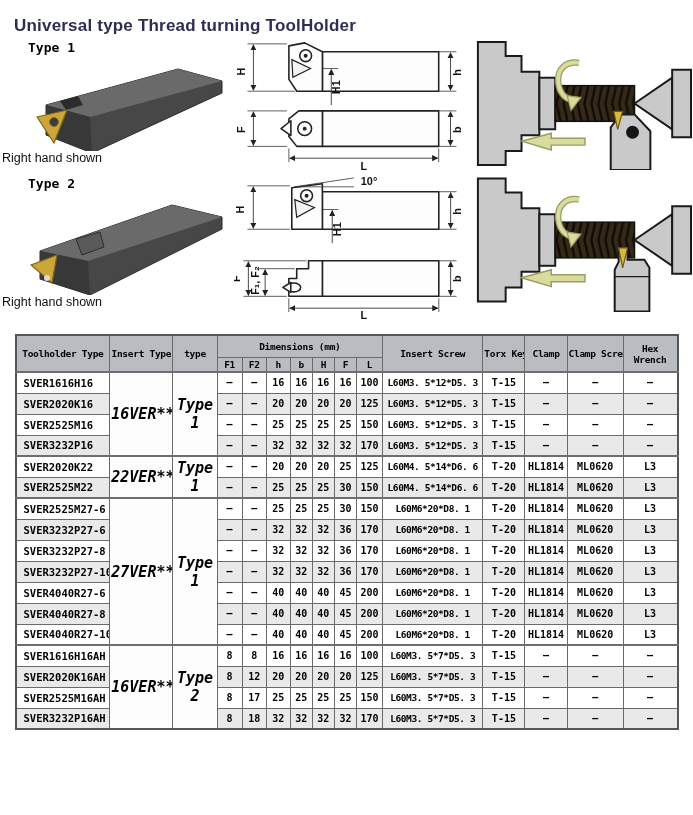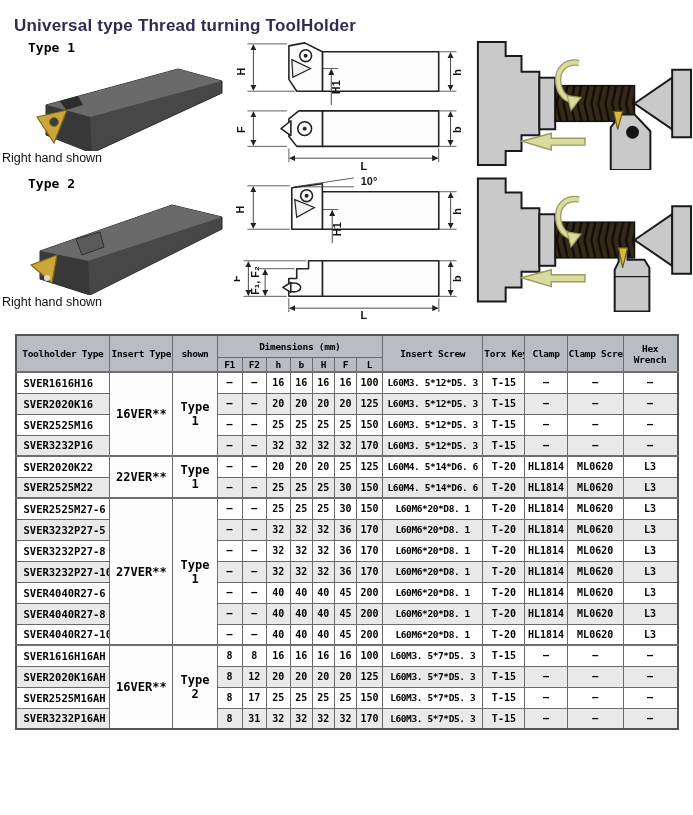--- a/index.html
+++ b/index.html
@@ -27,21 +27,21 @@
   table.spec{border-collapse:collapse;table-layout:fixed;width:664px;margin:14px auto 0;border:2px solid #555;}
   .spec th,.spec td{border:1px solid #6a6a6a;padding:1px 1px;font-family:"DejaVu Sans Mono",monospace;font-weight:bold;text-align:center;color:#000;overflow:hidden;}
   .spec thead th{background:#b9bcc1;font-size:9.5px;letter-spacing:-.3px;}
   .spec thead tr:first-child th{padding:5px 1px;}
   .spec thead th.nowrap{white-space:nowrap;}
   .spec tbody tr{height:21px;border-radius:10px;}
   .spec td{font-size:10px;background:#fff;}
   .spec td.model-cell{text-align:left;padding-left:7px;font-size:10.5px;white-space:nowrap;}
   .spec td.screw-cell{font-size:9.5px;letter-spacing:-.4px;white-space:nowrap;}
   .spec tr.alt td{background:#e9e9e9;}
-  .spec td.group-cell{background:#fdfdfd;font-size:12px;}
+  .spec td.group-cell{background:#fdfdfd;font-size:15px;font-style:italic;}
   .spec tr.group-start td{border-top:2px solid #6e6e6e;}
 </style>
 </head>
 <body>
 
 <div class="page">
 
   <h1 class="title">Universal type Thread turning ToolHolder</h1>
 
   <div class="fig-row">
@@ -232,21 +232,21 @@
       <col style="width:100px">
         <col style="width:42px">
         <col style="width:42px">
         <col style="width:56px">
         <col style="width:54px">
     </colgroup>
     <thead>
       <tr>
         <th rowspan="2" class="nowrap">Toolholder Type</th>
         <th rowspan="2" class="nowrap">Insert Type</th>
-        <th rowspan="2">shown</th>
+        <th rowspan="2">type</th>
         <th colspan="7">Dimensions (mm)</th>
         <th rowspan="2" class="nowrap">Insert Screw</th>
         <th rowspan="2" class="nowrap">Torx Key</th>
         <th rowspan="2">Clamp</th>
         <th rowspan="2" class="nowrap">Clamp Screw</th>
         <th rowspan="2">Hex Wrench</th>
       </tr>
       <tr>
         <th>F1</th>
         <th>F2</th>
@@ -363,21 +363,21 @@
           <td>25</td>
           <td>30</td>
           <td>150</td>
           <td class="screw-cell">L60M6*20*D8. 1</td>
           <td>T-20</td>
           <td>HL1814</td>
           <td>ML0620</td>
           <td>L3</td>
         </tr>
         <tr class="alt">
-          <td class="model-cell">SVER3232P27-5</td>
+          <td class="model-cell">SVER3232P27-6</td>
           <td>–</td>
           <td>–</td>
           <td>32</td>
           <td>32</td>
           <td>32</td>
           <td>36</td>
           <td>170</td>
           <td class="screw-cell">L60M6*20*D8. 1</td>
           <td>T-20</td>
           <td>HL1814</td>
@@ -502,21 +502,21 @@
           <td>150</td>
           <td class="screw-cell">L60M3. 5*7*D5. 3</td>
           <td>T-15</td>
           <td>–</td>
           <td>–</td>
           <td>–</td>
         </tr>
         <tr class="alt">
           <td class="model-cell">SVER3232P16AH</td>
           <td>8</td>
-          <td>31</td>
+          <td>18</td>
           <td>32</td>
           <td>32</td>
           <td>32</td>
           <td>32</td>
           <td>170</td>
           <td class="screw-cell">L60M3. 5*7*D5. 3</td>
           <td>T-15</td>
           <td>–</td>
           <td>–</td>
           <td>–</td>

